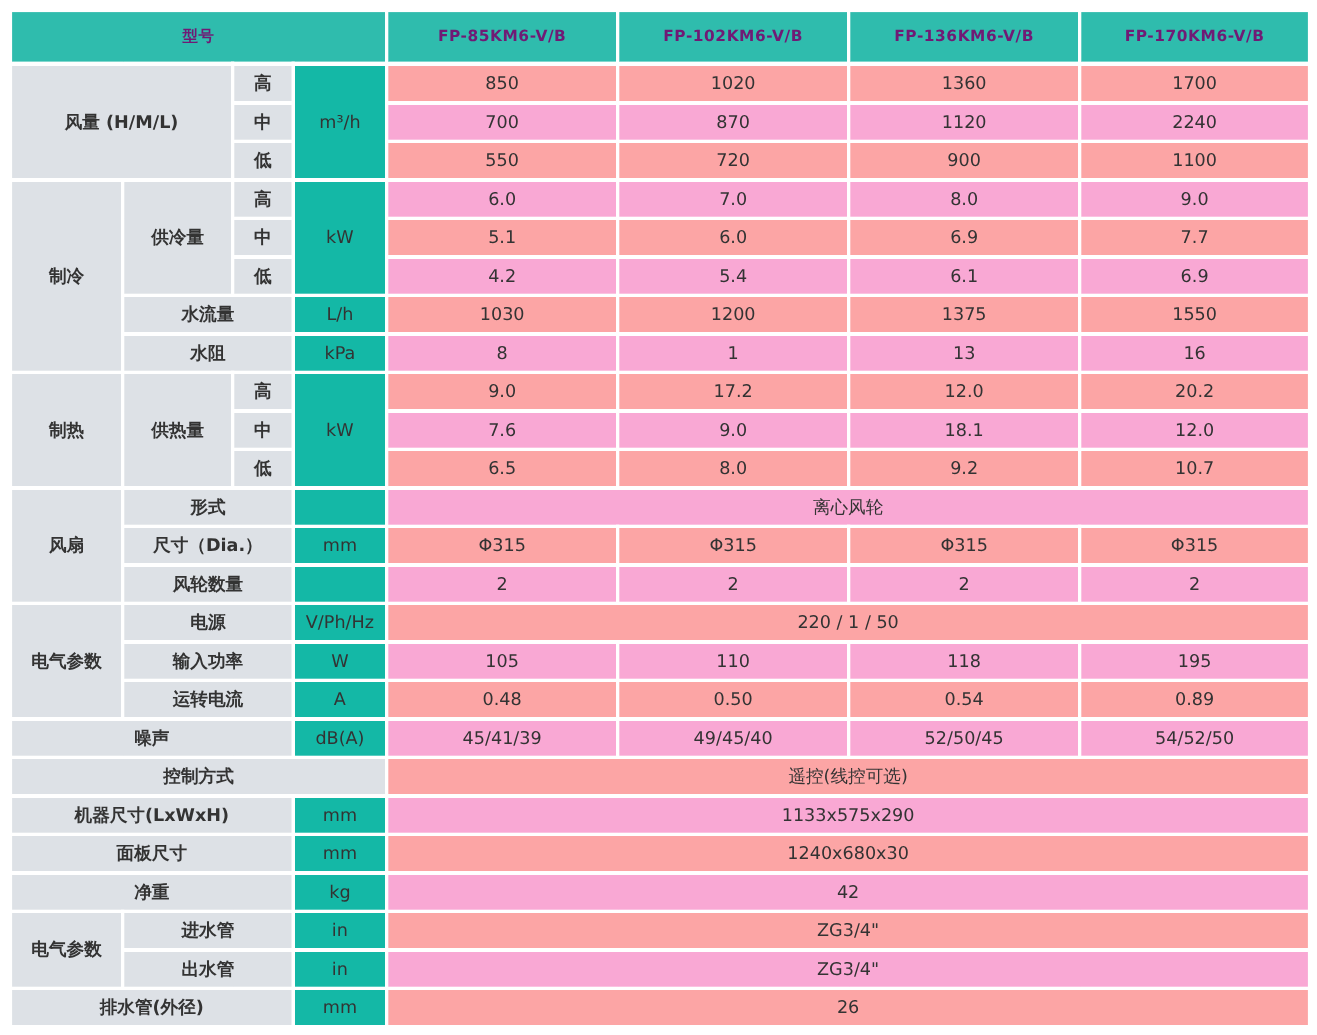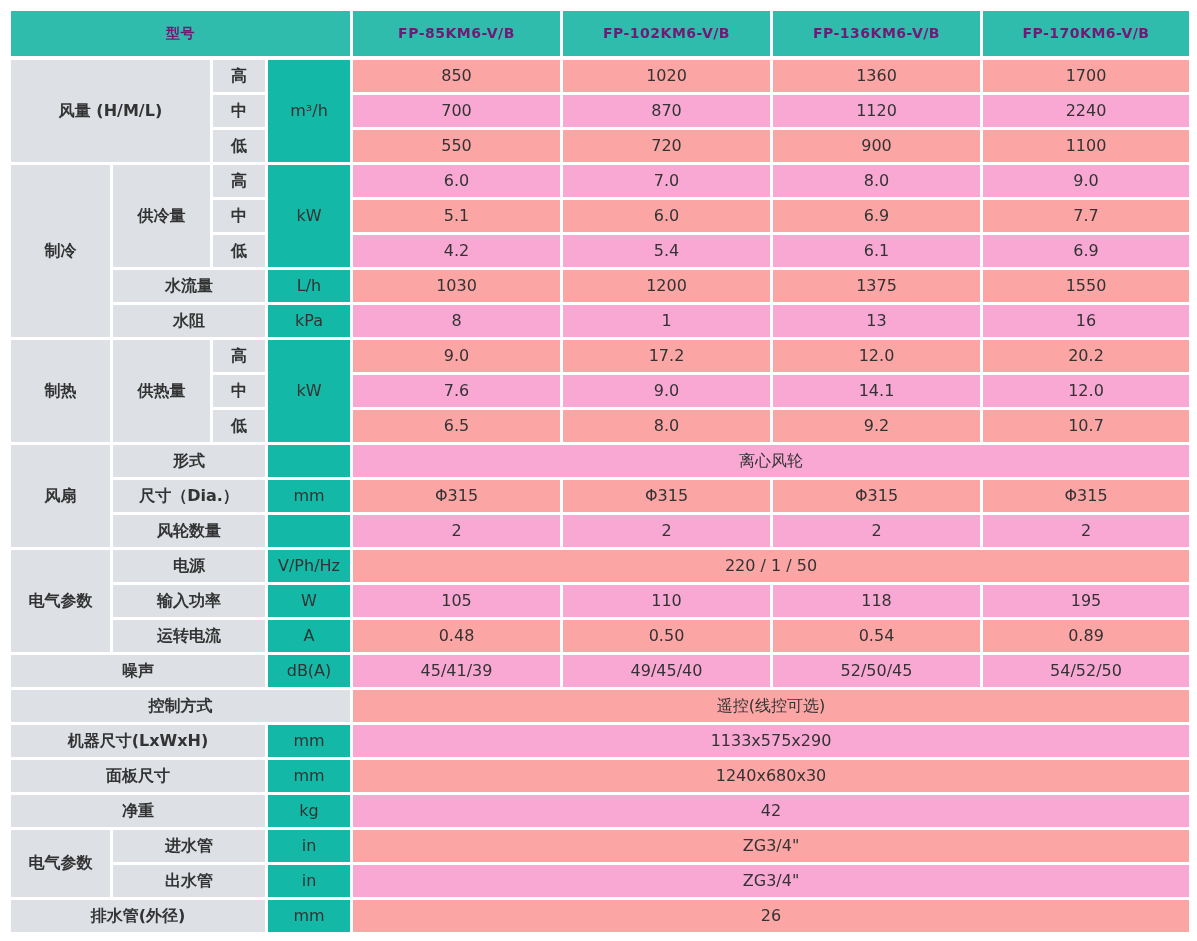--- a/index.html
+++ b/index.html
@@ -122,21 +122,21 @@
       <td class="unit" rowspan="3">kW</td>
       <td class="dk">9.0</td>
       <td class="dk">17.2</td>
       <td class="dk">12.0</td>
       <td class="dk">20.2</td>
     </tr>
     <tr>
       <td class="lbl">中</td>
       <td class="lt">7.6</td>
       <td class="lt">9.0</td>
-      <td class="lt">14.1</td>
+      <td class="lt">18.1</td>
       <td class="lt">12.0</td>
     </tr>
     <tr>
       <td class="lbl">低</td>
       <td class="dk">6.5</td>
       <td class="dk">8.0</td>
       <td class="dk">9.2</td>
       <td class="dk">10.7</td>
     </tr>
 

